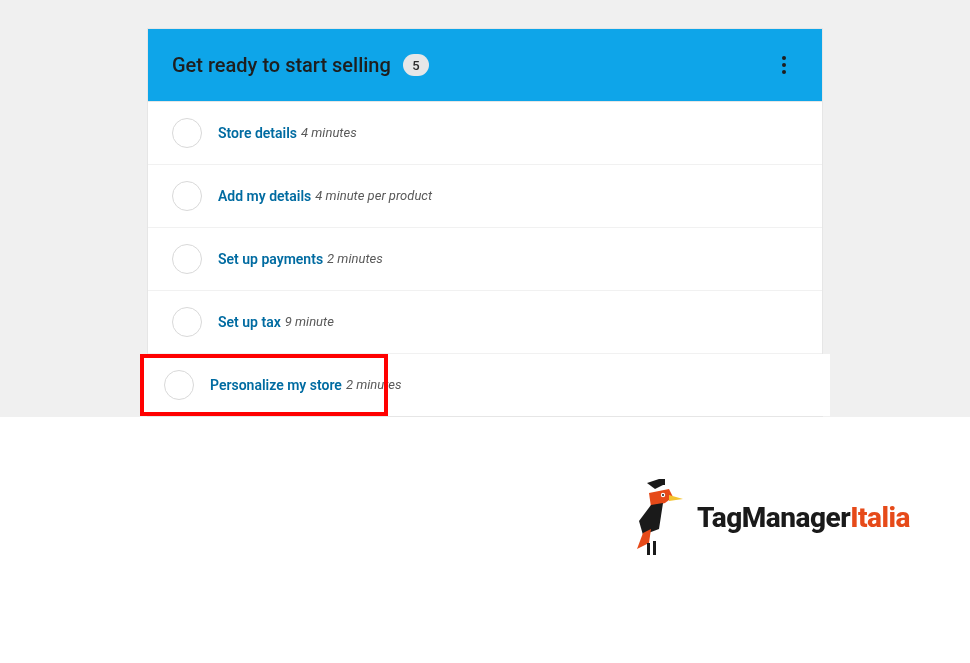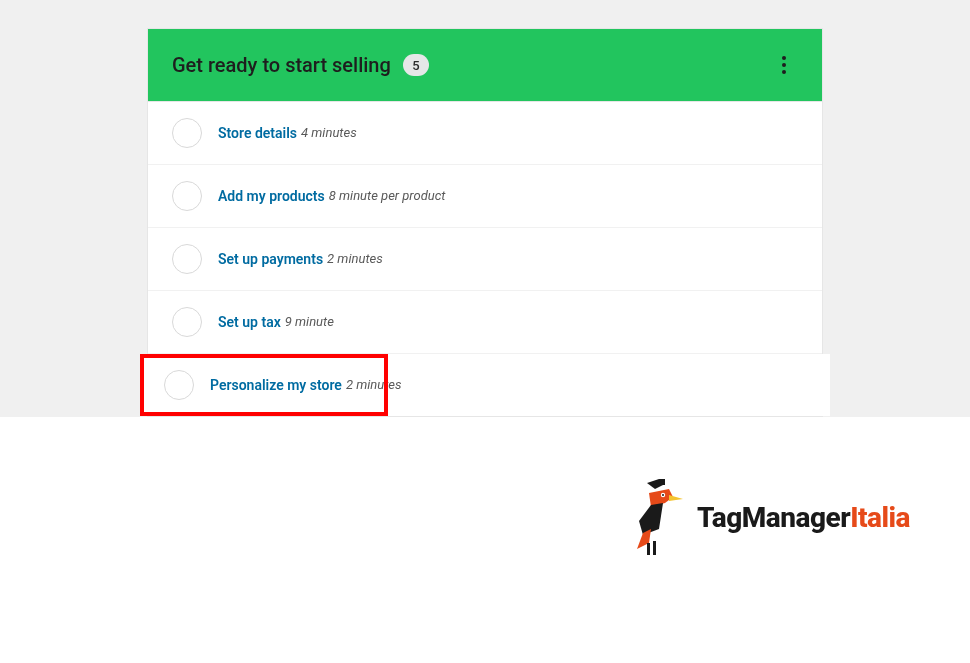--- a/index.html
+++ b/index.html
@@ -9,21 +9,21 @@
     background: #fff;
     color: #1e1e1e;
   }
   .page-top {
     background: #f0f0f0;
     padding: 28px 0 0 0;
   }
   .card {
     width: 676px;
     margin: 0 auto;
-    background: #22c55e;
+    background: #0ea5e9;
     border: 1px solid #e6e6e6;
   }
   .card-header {
     display: flex;
     align-items: center;
     justify-content: space-between;
     padding: 22px 24px;
     border-bottom: 1px solid #e6e6e6;
   }
   .card-header-left {
@@ -150,22 +150,22 @@
       <div class="task-circle"></div>
       <div class="task-text">
         <span class="task-title">Store details</span>
         <span class="task-time">4 minutes</span>
       </div>
     </div>
 
     <div class="task-row">
       <div class="task-circle"></div>
       <div class="task-text">
-        <span class="task-title">Add my products</span>
-        <span class="task-time">8 minute per product</span>
+        <span class="task-title">Add my details</span>
+        <span class="task-time">4 minute per product</span>
       </div>
     </div>
 
     <div class="task-row">
       <div class="task-circle"></div>
       <div class="task-text">
         <span class="task-title">Set up payments</span>
         <span class="task-time">2 minutes</span>
       </div>
     </div>

